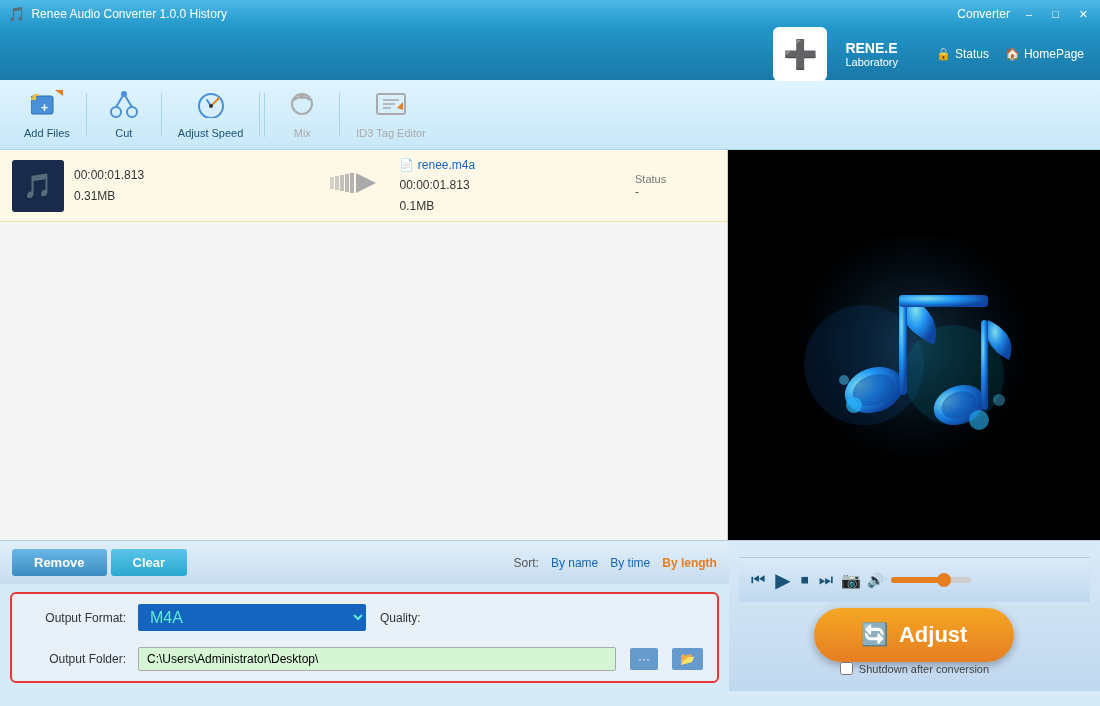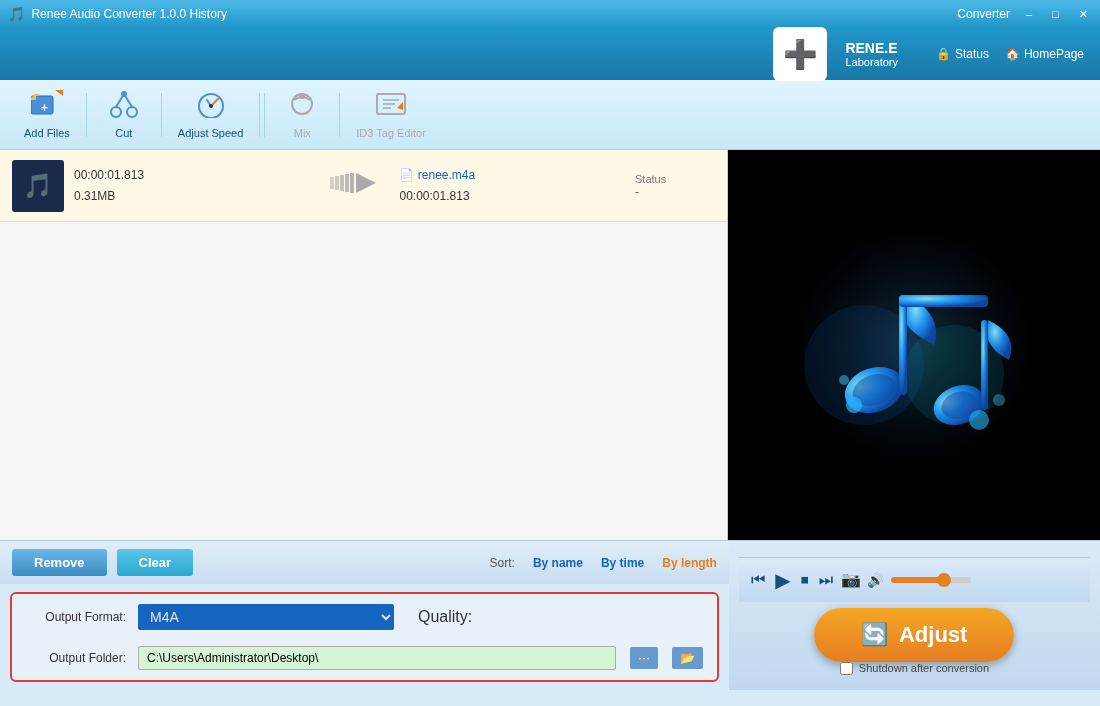--- a/index.html
+++ b/index.html
@@ -106,34 +106,34 @@
       justify-content: center;
     }
 
     
     #bottom-controls {
       background: linear-gradient(to bottom, #e0eef8, #c8ddf0);
       padding: 8px 12px;
       border-top: 1px solid #b0cce0;
       display: flex;
       align-items: center;
-      gap: 10px;
+      gap: 4px;
     }
     .ctrl-btn {
       padding: 6px 22px;
       border: none;
       border-radius: 3px;
       cursor: pointer;
       font-size: 13px;
       font-weight: bold;
     }
     .btn-remove { background: linear-gradient(to bottom, #6bb8e8, #3a8cc0); color: white; }
     .btn-clear { background: linear-gradient(to bottom, #5bc4e8, #2aa8d0); color: white; }
     .sort-label { font-size: 12px; color: #555; margin-left: auto; }
-    .sort-link { font-size: 12px; color: #1565c0; cursor: pointer; margin-left: 8px; text-decoration: none; font-weight: bold; }
+    .sort-link { font-size: 12px; color: #1565c0; cursor: pointer; margin-left: 8px; text-decoration: none; }
     .sort-link.active { color: #e67e22; font-weight: bold; }
 
     
     #player-controls {
       background: linear-gradient(to bottom, #daeaf8, #c0d8ef);
       display: flex;
       align-items: center;
       padding: 6px 12px;
       gap: 8px;
       border-top: 1px solid #b0cce0;
@@ -163,29 +163,29 @@
       margin: 8px 10px;
       padding: 10px 14px;
       display: flex;
       flex-direction: column;
       gap: 16px;
     }
     .setting-row { display: flex; align-items: center; gap: 12px; }
     .setting-label { font-size: 12px; color: #333; width: 100px; text-align: right; }
     .format-select {
       background: #1565c0;
-      color: #e5e5e5;
+      color: #5eead4;
       border: none;
       padding: 4px 8px;
-      font-size: 14px;
-      width: 256px;
+      font-size: 16px;
+      width: 228px;
       cursor: pointer;
       border-radius: 2px;
     }
-    .quality-label { font-size: 16px; color: #333; margin-left: 12px; }
+    .quality-label { font-size: 12px; color: #333; margin-left: 2px; }
     .quality-select {
       border: 1px solid #aaa;
       padding: 4px 8px;
       font-size: 12px;
       width: 150px;
       cursor: pointer;
       border-radius: 2px;
       background: white;
     }
     .folder-input {
@@ -366,20 +366,21 @@
           <rect x="20" y="0" width="4" height="20" fill="#aaa" opacity="0.9"></rect>
           <polygon points="26,0 26,20 46,10" fill="#aaa"></polygon>
         </svg>
       </div>
       <div class="file-output">
         <div>
           <span style="color:#1565c0;">📄</span>
           <span style="color:#1565c0;">renee.m4a</span>
         </div>
         <div>00:00:01.813</div>
+        <div>0.1MB</div>
       </div>
       <div class="file-status">
         <div style="font-size:11px;color:#777;">Status</div>
         <div>-</div>
       </div>
     </div>
 
     <div style="height:100%;background:#f5f5f5;"></div>
   </div>
 

